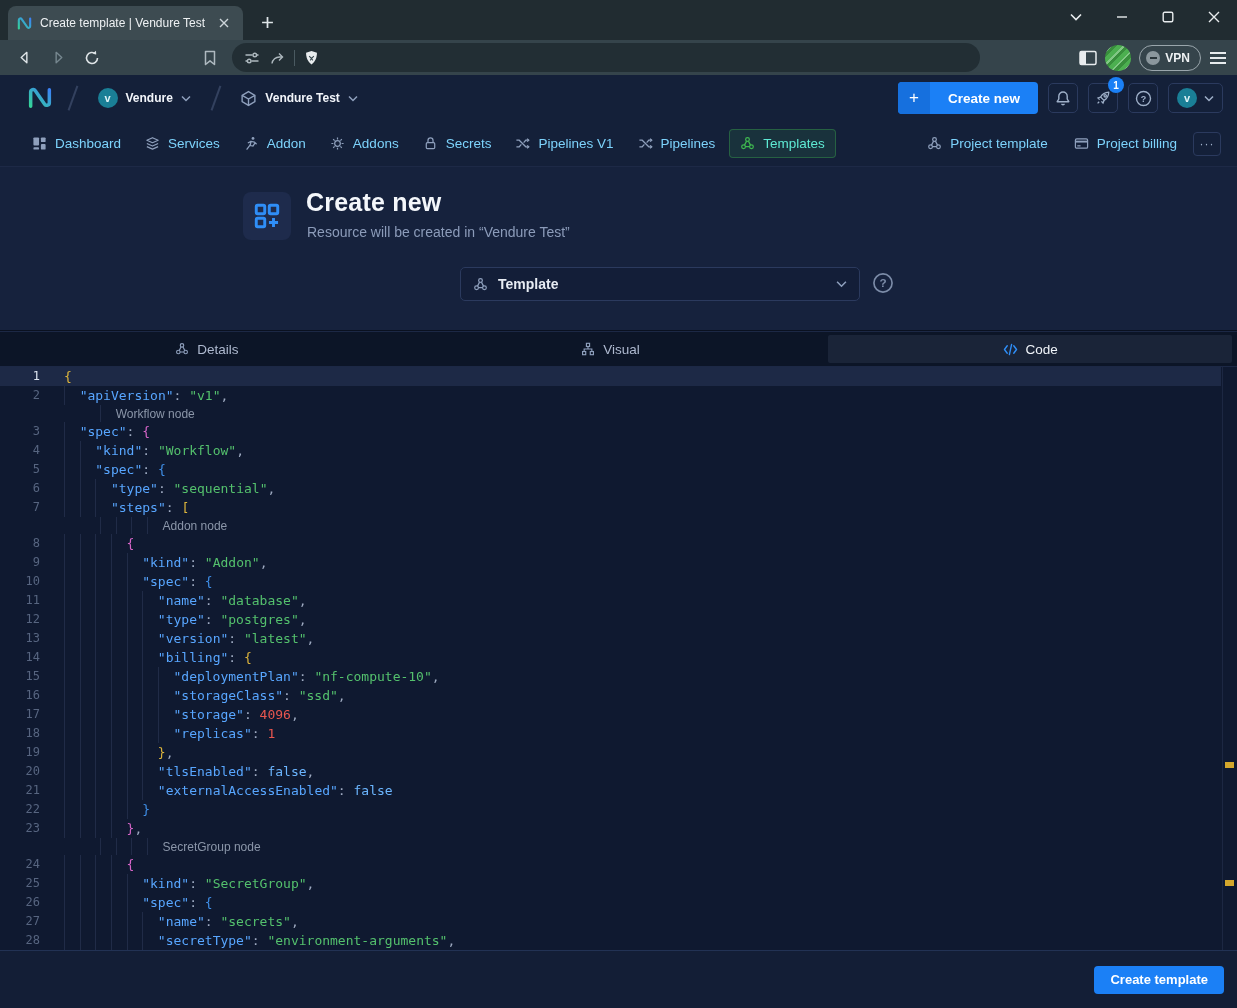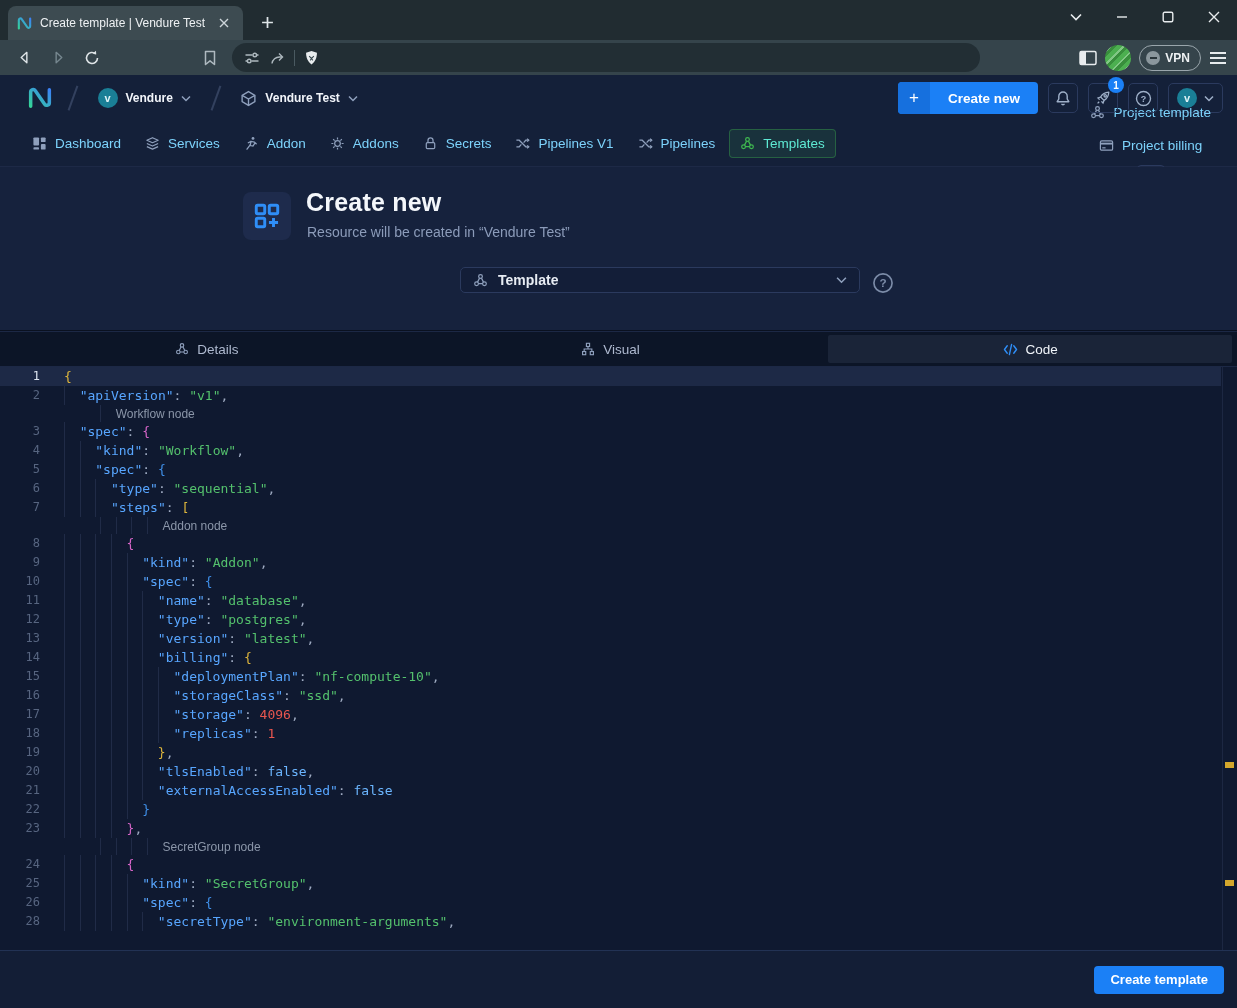--- a/index.html
+++ b/index.html
@@ -44,29 +44,29 @@
   .icon-btn { width:30px; height:30px; border:1px solid #2b3a5e; border-radius:5px; background:transparent; display:flex; align-items:center; justify-content:center; color:#9fb0c9; position:relative; }
   .badge { position:absolute; top:-7px; right:-7px; min-width:16px; height:16px; border-radius:8px; background:#1b80f6; color:#fff; font-size:10px; font-weight:bold; display:flex; align-items:center; justify-content:center; padding:0 4px; }
   .user-btn { height:30px; border:1px solid #2b3a5e; border-radius:5px; display:flex; align-items:center; gap:7px; padding:0 8px; background:transparent; color:#9fb0c9; }
 
   
   .projnav { height:46px; background:#142039; border-bottom:1px solid #1d2946; display:flex; align-items:center; padding:0 16px 0 22px; gap:4px; }
   .nav-item { display:flex; align-items:center; gap:8px; padding:6px 10px; border-radius:4px; color:#7dd3fc; font-size:13.5px; }
   .nav-item svg { color:#8fa0bd; }
   .nav-item.active { background:rgba(63,185,80,0.12); border:1px solid rgba(63,185,80,0.35); color:#5eead4; }
   .nav-item.active svg { color:#3fb950; }
-  .nav-right { margin-left:auto; display:flex; align-items:center; gap:6px;flex-direction:column; }
+  .nav-right { margin-left:auto; display:flex; align-items:center; gap:6px; }
   .more-btn { width:28px; height:24px; border:1px solid #2b3a5e; border-radius:4px; color:#9fb0c9; font-size:12px; letter-spacing:1px; display:flex; align-items:center; justify-content:center; background:transparent; }
 
   
   .hero { height:164px; background:#16223d; position:relative; border-bottom:1px solid #0a1120; }
   .hero-tile { position:absolute; left:243px; top:25px; width:48px; height:48px; border-radius:8px; background:#1e2b4c; display:flex; align-items:center; justify-content:center; }
   .hero-title { position:absolute; left:306px; top:21px; font-size:25px; font-weight:bold; color:#f4f7fb; letter-spacing:0.2px; }
   .hero-sub { position:absolute; left:307px; top:57px; font-size:14px; color:#8c9cba; }
-  .resource-select { position:absolute; left:460px; top:100px; width:400px; height:26px; border:1px solid #2b3a5e; border-radius:5px; background:#131e38; display:flex; align-items:center; gap:10px; padding:0 12px; color:#e7ecf3; }
+  .resource-select { position:absolute; left:460px; top:100px; width:400px; height:34px; border:1px solid #2b3a5e; border-radius:5px; background:#131e38; display:flex; align-items:center; gap:10px; padding:0 12px; color:#e7ecf3; }
   .resource-select .val { font-size:14px; font-weight:bold; flex:1; }
   .hero-help { position:absolute; left:872px; top:105px; color:#7c8ca8; }
 
   
   .viewtabs { height:36px; background:#0c1527; border-top:1px solid #1c2845; border-bottom:1px solid #1c2845; display:flex; padding:3px 5px; }
   .vtab { flex:1; display:flex; align-items:center; justify-content:center; gap:8px; color:#aeb9cf; font-size:13.5px; border-radius:2px; }
   .vtab svg { color:#8fa0bd; }
   .vtab.active { background:#1a2438; color:#f0f4f9;margin-left:16px; }
   .vtab.active svg.codeicon { color:#2f8ef7; }
 
@@ -533,20 +533,24 @@
       </div>
       <div class="cl">
         <span class="gut">25</span>
         <span class="lc"><span class="ig"></span><span class="ig"></span><span class="ig"></span><span class="ig"></span><span class="ig"></span><span class="tk-k">"kind"</span><span class="tk-p">: </span><span class="tk-s">"SecretGroup"</span><span class="tk-p">,</span></span>
       </div>
       <div class="cl">
         <span class="gut">26</span>
         <span class="lc"><span class="ig"></span><span class="ig"></span><span class="ig"></span><span class="ig"></span><span class="ig"></span><span class="tk-k">"spec"</span><span class="tk-p">: </span><span class="tk-b3">{</span></span>
       </div>
       <div class="cl">
+        <span class="gut">27</span>
+        <span class="lc"><span class="ig"></span><span class="ig"></span><span class="ig"></span><span class="ig"></span><span class="ig"></span><span class="ig"></span><span class="tk-k">"name"</span><span class="tk-p">: </span><span class="tk-s">"secrets"</span><span class="tk-p">,</span></span>
+      </div>
+      <div class="cl">
         <span class="gut">28</span>
         <span class="lc"><span class="ig"></span><span class="ig"></span><span class="ig"></span><span class="ig"></span><span class="ig"></span><span class="ig"></span><span class="tk-k">"secretType"</span><span class="tk-p">: </span><span class="tk-s">"environment-arguments"</span><span class="tk-p">,</span></span>
       </div>
     </div>
   <div class="ruler-line"></div>
   <div class="ruler-mark" style="top:395px"></div>
   <div class="ruler-mark" style="top:513px"></div>
 </div>
 
 <div class="footer">

